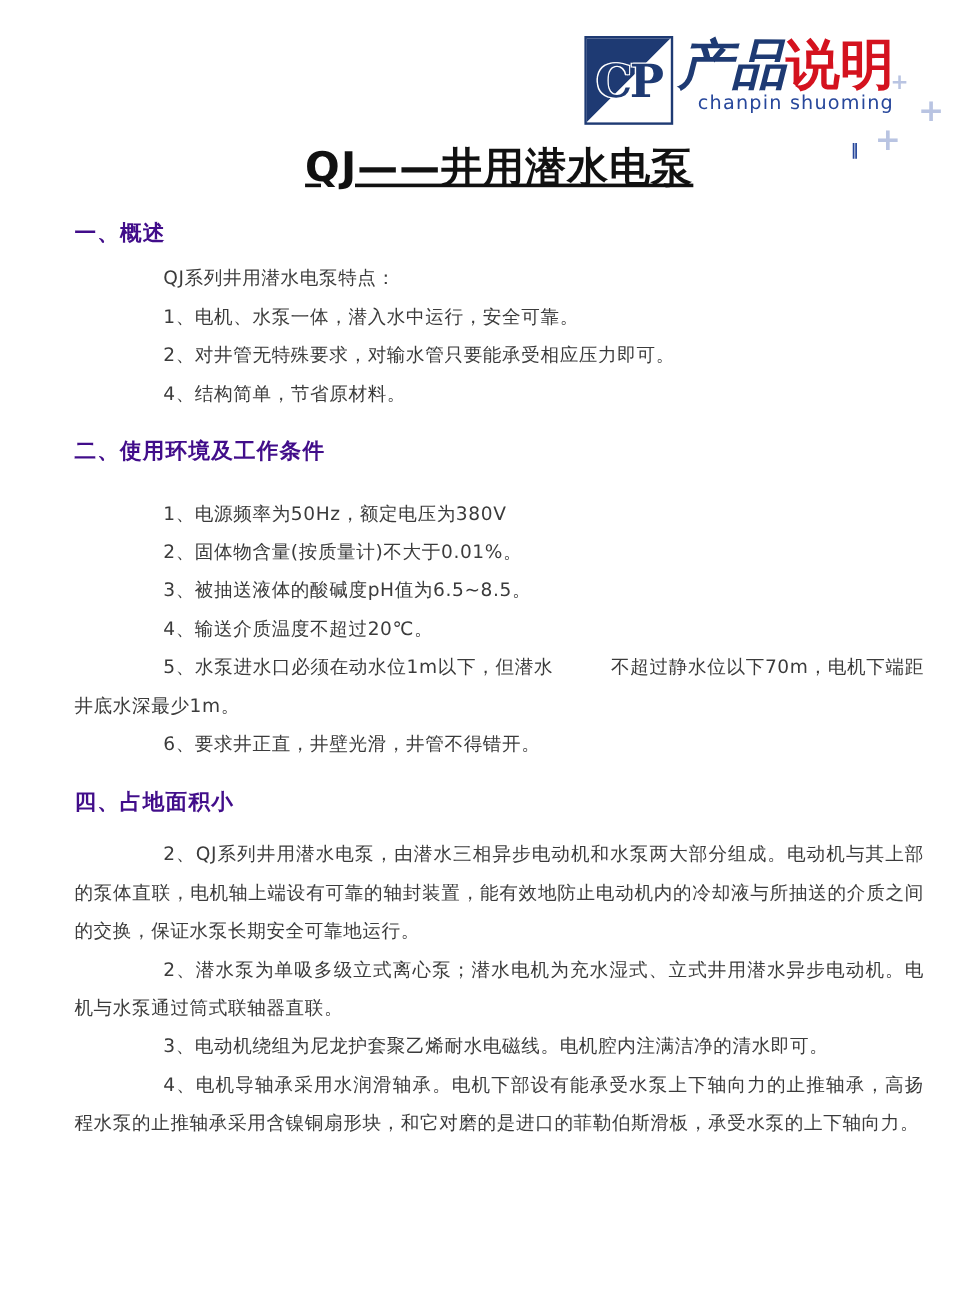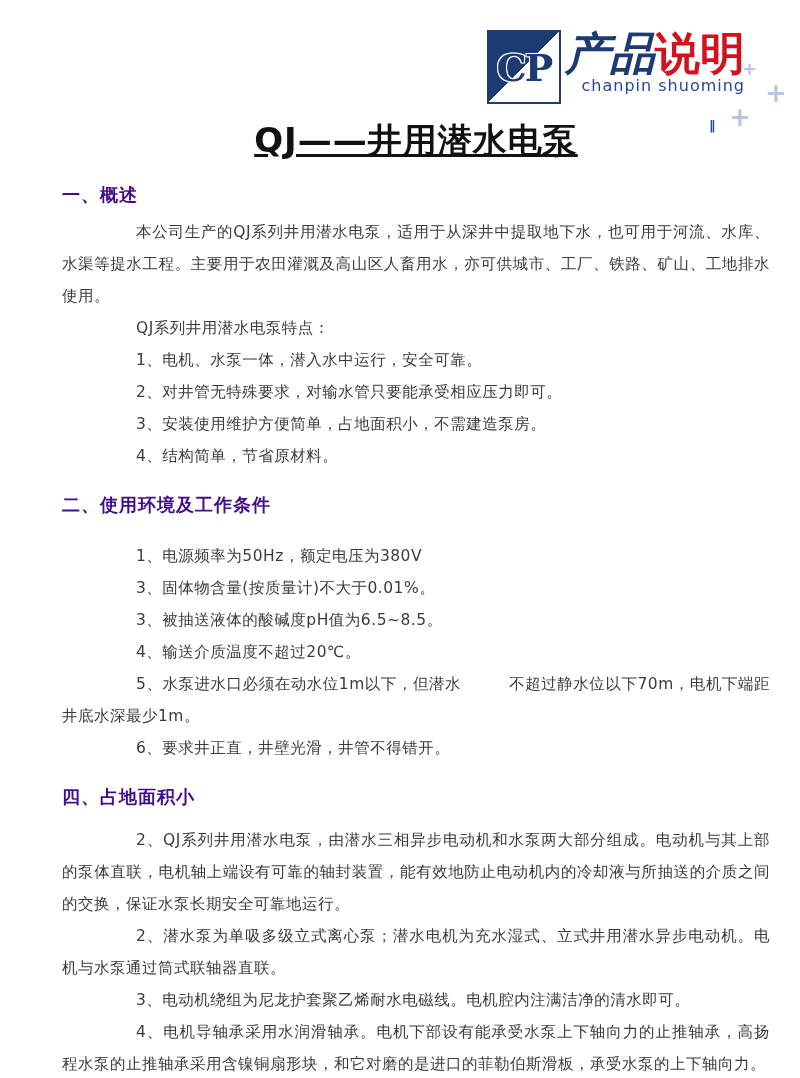--- a/index.html
+++ b/index.html
@@ -90,32 +90,30 @@
     <span class="plus p1">+</span>
     <span class="plus p2">+</span>
     <span class="plus p3">+</span>
     <span class="dbar">‖</span>
   </div>
 
   <h1 class="title">QJ——井用潜水电泵</h1>
 
   <section>
     <h2 class="sec-h">一、概述</h2>
-    <p class="body">本公司生产的QJ系列井用潜水电泵，适用于从深井中提取地下水，也可用于河流、水库、水渠等提水工程。主要用于农田灌溉及高山区人畜用水，亦可供城市、工厂、铁路、矿山、工地排水使用。</p>
     <p class="body">QJ系列井用潜水电泵特点：</p>
     <p class="body">1、电机、水泵一体，潜入水中运行，安全可靠。</p>
     <p class="body">2、对井管无特殊要求，对输水管只要能承受相应压力即可。</p>
-    <p class="body">3、安装使用维护方便简单，占地面积小，不需建造泵房。</p>
     <p class="body">4、结构简单，节省原材料。</p>
   </section>
 
   <section>
     <h2 class="sec-h gap-b">二、使用环境及工作条件</h2>
     <p class="body">1、电源频率为50Hz，额定电压为380V</p>
-    <p class="body">3、固体物含量(按质量计)不大于0.01%。</p>
+    <p class="body">2、固体物含量(按质量计)不大于0.01%。</p>
     <p class="body">3、被抽送液体的酸碱度pH值为6.5~8.5。</p>
     <p class="body">4、输送介质温度不超过20℃。</p>
     <p class="body">5、水泵进水口必须在动水位1m以下，但潜水　　　不超过静水位以下70m，电机下端距井底水深最少1m。</p>
     <p class="body">6、要求井正直，井壁光滑，井管不得错开。</p>
   </section>
 
   <section>
     <h2 class="sec-h gap-b2">四、占地面积小</h2>
     <p class="body">2、QJ系列井用潜水电泵，由潜水三相异步电动机和水泵两大部分组成。电动机与其上部的泵体直联，电机轴上端设有可靠的轴封装置，能有效地防止电动机内的冷却液与所抽送的介质之间的交换，保证水泵长期安全可靠地运行。</p>
     <p class="body">2、潜水泵为单吸多级立式离心泵；潜水电机为充水湿式、立式井用潜水异步电动机。电机与水泵通过筒式联轴器直联。</p>

